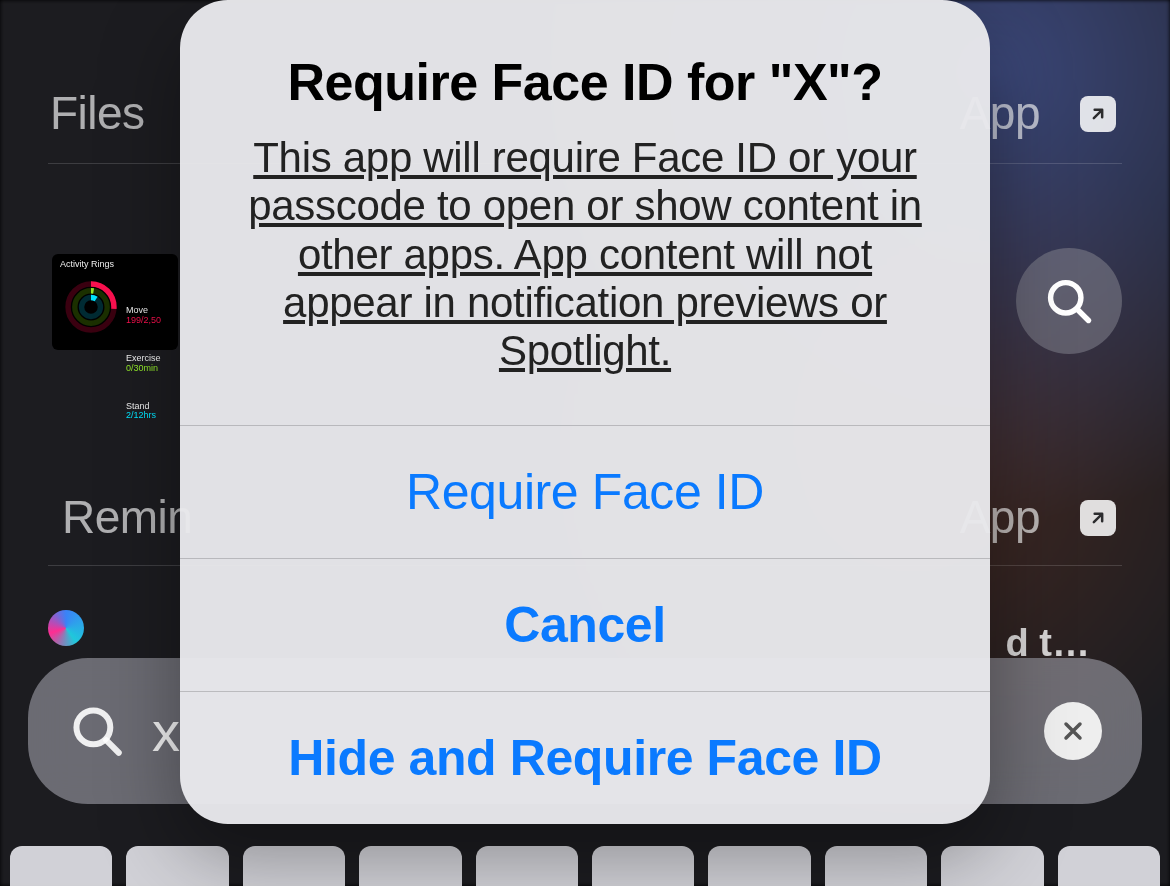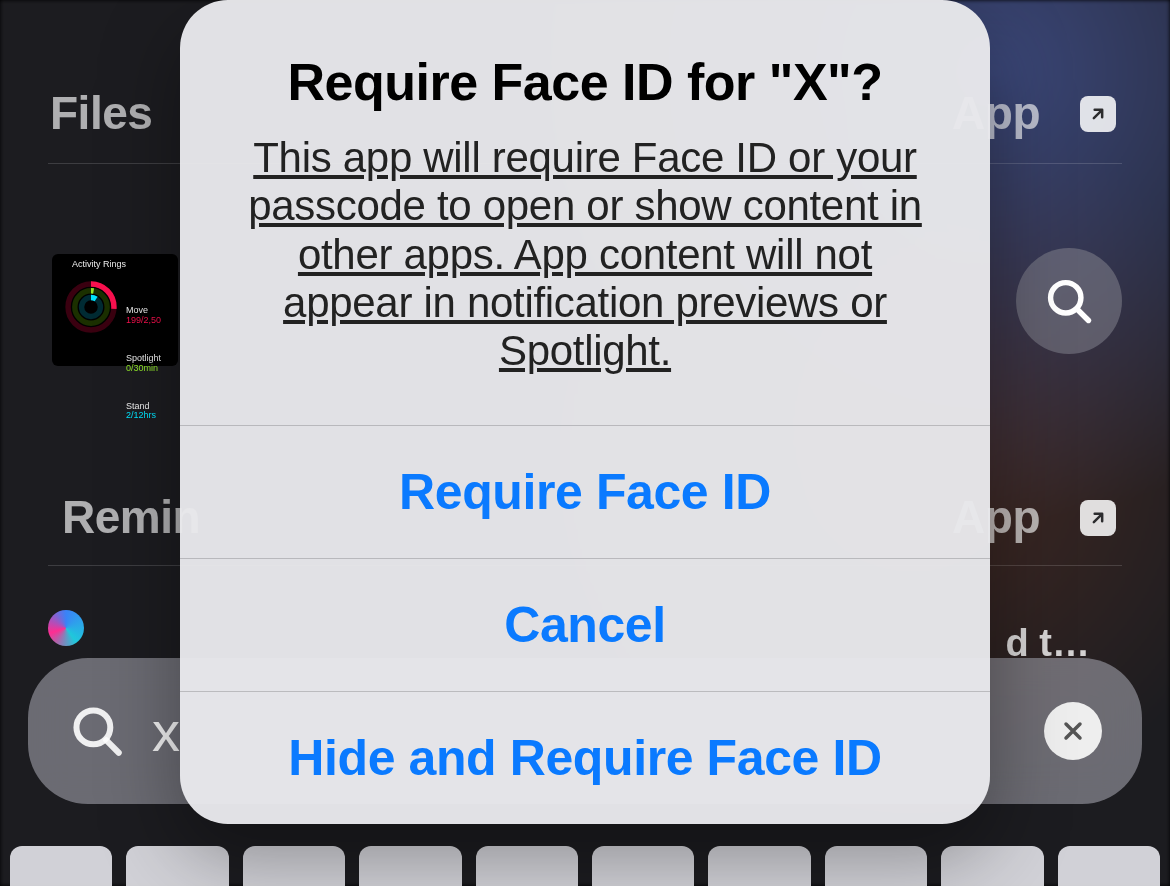--- a/index.html
+++ b/index.html
@@ -19,21 +19,21 @@
         radial-gradient(circle at 85% 8%, rgba(80,100,180,.6) 0, rgba(0,0,0,0) 35%),
         radial-gradient(circle at 78% 52%, rgba(120,60,40,.45) 0, rgba(0,0,0,0) 35%),
         #1c1c20;
       filter: blur(2px);
     }
 
     
     .bg-txt {
       position: absolute;
       color: rgba(255,255,255,.65);
-      font-weight: 700;
+      font-weight: 400;
       letter-spacing: -.5px;
       white-space: nowrap;
     }
     .section-label { font-size: 46px; }
     .divider {
       position: absolute; height: 1px;
       background: rgba(255,255,255,.15);
     }
     #d1 { left: 48px; right: 48px; top: 163px; }
     #d2 { left: 48px; right: 48px; top: 565px; }
@@ -44,22 +44,22 @@
       width: 36px; height: 36px;
       border-radius: 8px;
       background: rgba(255,255,255,.85);
       color: #2c2c2e;
     }
     .open-chip svg { width: 20px; height: 20px; }
 
     
     .activity {
       position: absolute; left: 52px; top: 254px;
-      width: 126px; height: 112px;
-      background: #000; border-radius: 6px; padding: 6px 20px;
+      width: 126px; height: 96px;
+      background: #000; border-radius: 6px; padding: 6px 8px;
       color: #fff; font-size: 9px; line-height: 1.1;
       font-weight: 500;
     }
     .activity .ring {
       position: absolute; left: 12px; top: 26px;
       width: 54px; height: 54px;
     }
     .activity .stats { position:absolute; left: 74px; top: 24px; font-size:9px; }
     .activity .stats div { margin-bottom: 2px; margin-top: 28px; }
     .activity .move  { color:#fa114f; }
@@ -138,21 +138,21 @@
     }
     .sheet .btn {
       border-top: 1px solid rgba(0,0,0,.18);
       height: 133px;
       display:flex; align-items:center; justify-content:center;
       font-size: 50px; font-weight: 600;
       color: #0a7aff;
       letter-spacing: -.4px;
       cursor: pointer;
     }
-    .sheet .btn.primary { font-weight: 700; }
+    .sheet .btn.primary { font-weight: 400; }
 
   </style>
 </head>
 <body>
 
 <div class="bg"></div>
 
 <div class="bg-txt section-label" style="left:50px; top:86px;">Files</div>
 
 <div class="bg-txt section-label" style="right:130px; top:86px;">App</div>
@@ -169,21 +169,21 @@
   <svg class="ring" viewBox="0 0 40 40">
     <circle cx="20" cy="20" r="17" fill="none" stroke="#3a0010" stroke-width="4"></circle>
     <circle cx="20" cy="20" r="12" fill="none" stroke="#1b3000" stroke-width="4"></circle>
     <circle cx="20" cy="20" r="7" fill="none" stroke="#002b33" stroke-width="4"></circle>
     <circle cx="20" cy="20" r="17" fill="none" stroke="#fa114f" stroke-width="4" stroke-dasharray="28 80" transform="rotate(-90 20 20)"></circle>
     <circle cx="20" cy="20" r="12" fill="none" stroke="#92e82a" stroke-width="4" stroke-dasharray="2 80" transform="rotate(-90 20 20)"></circle>
     <circle cx="20" cy="20" r="7" fill="none" stroke="#00e5ff" stroke-width="4" stroke-dasharray="4 80" transform="rotate(-90 20 20)"></circle>
   </svg>
   <div class="stats">
     <div><span class="lbl">Move</span><br><span class="move">199/2,50</span></div>
-    <div><span class="lbl">Spotlight</span><br><span class="ex">0/30min</span></div>
+    <div><span class="lbl">Exercise</span><br><span class="ex">0/30min</span></div>
     <div><span class="lbl">Stand</span><br><span class="stand">2/12hrs</span></div>
   </div>
 </div>
 
 <div class="search-bubble">
   <svg viewBox="0 0 24 24" fill="none" stroke-width="2.5" stroke-linecap="round">
       <circle cx="10.5" cy="10.5" r="7"></circle>
       <path d="m21 21-5.2-5.2"></path>
     </svg>
 </div>

